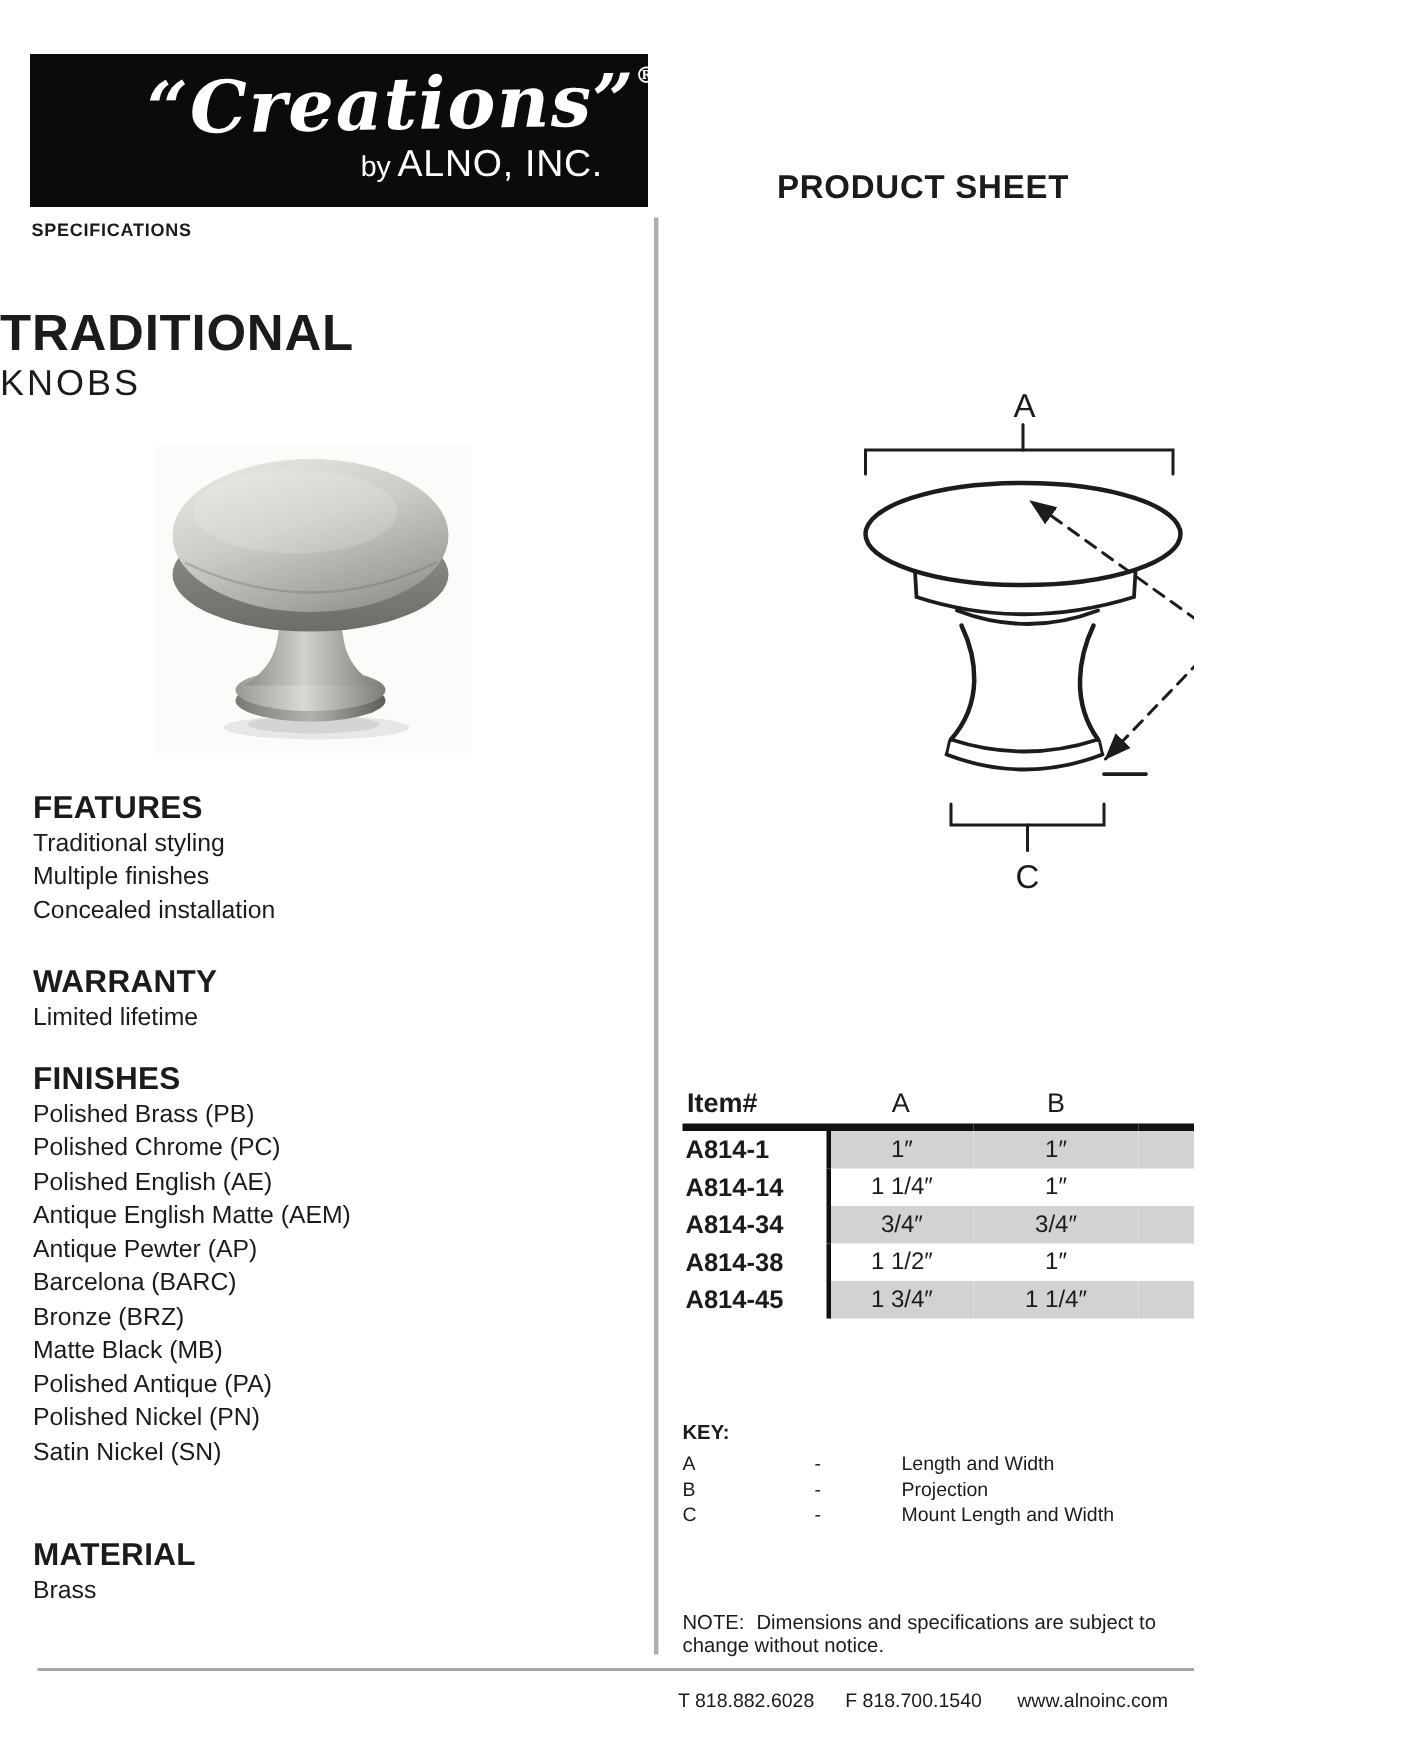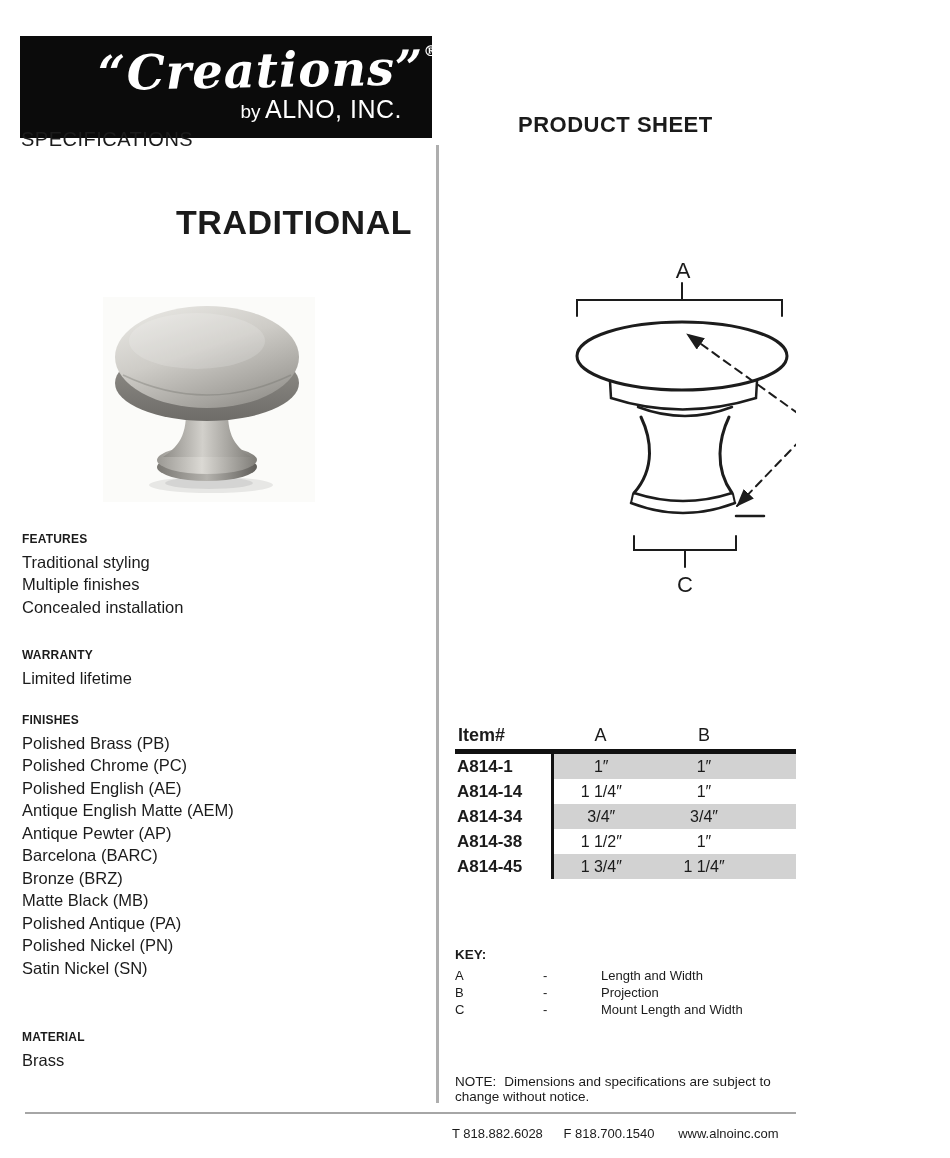--- a/index.html
+++ b/index.html
@@ -14,35 +14,35 @@
     position:absolute;left:78px;top:6px;color:#ffffff;
     font-family:"DejaVu Serif","Liberation Serif",serif;
     font-style:italic;font-weight:bold;font-size:48px;letter-spacing:1px;
     transform:rotate(-1deg);white-space:nowrap;
   }
   .logo-reg{font-size:15px;font-style:normal;vertical-align:28px;letter-spacing:0;}
   .logo-byline{position:absolute;right:30px;bottom:14px;color:#ffffff;white-space:nowrap;}
   .logo-by{font-size:19px;}
   .logo-company{font-size:25px;letter-spacing:0.5px;}
   
-  .spec-title{position:absolute;left:21px;top:128px;font-size:20px;font-weight:normal;letter-spacing:0.5px;}
+  .spec-title{position:absolute;left:21px;top:146px;font-size:12px;font-weight:bold;letter-spacing:0.5px;}
   .sheet-title{position:absolute;left:518px;top:112px;font-size:22px;font-weight:bold;letter-spacing:0.5px;}
   
   .v-divider{position:absolute;left:436px;top:145px;width:3px;height:958px;background:#aeaeae;}
   .footer-rule{position:absolute;left:25px;top:1112px;width:899px;height:2px;background:#a6a6a6;}
   
-  .product-head{position:absolute;left:0;top:203px;width:412px;text-align:right;}
+  .product-head{position:absolute;left:0;top:203px;width:412px;text-align:left;}
   .product-family{font-size:34px;font-weight:bold;letter-spacing:0.5px;line-height:38px;}
   .product-type{font-size:24px;letter-spacing:2px;line-height:30px;}
   
   .product-photo{position:absolute;left:103px;top:297px;width:212px;height:205px;}
   .tech-diagram{position:absolute;left:548px;top:250px;width:320px;height:360px;}
   
   .section{position:absolute;left:22px;width:402px;font-size:16.5px;line-height:22.5px;}
-  .section h3{margin:0;font-size:12px;line-height:22.5px;font-weight:bold;letter-spacing:0.2px;}
+  .section h3{margin:0;font-size:21px;line-height:22.5px;font-weight:bold;letter-spacing:0.2px;}
   .sec-features{top:528px;}
   .sec-warranty{top:618px;margin-top:26px;}
   .sec-finishes{top:709px;}
   .sec-material{top:1026px;}
   
   .spec-table{position:absolute;left:455px;top:720px;width:436px;border-collapse:collapse;table-layout:fixed;}
   .spec-table col.c-item{width:97px;}
   .spec-table col.c-a{width:97px;}
   .spec-table col.c-b{width:110px;}
   .spec-table col.c-c{width:132px;}
@@ -82,20 +82,21 @@
     </div>
   </div>
 
   <div class="spec-title">SPECIFICATIONS</div>
   <div class="sheet-title">PRODUCT SHEET</div>
 
   <div class="v-divider"></div>
 
   <div class="product-head">
     <div class="product-family">TRADITIONAL</div>
+    <div class="product-type">KNOBS</div>
   </div>
 
   <div class="product-photo">
     <svg width="212" height="205" viewBox="0 0 212 205">
       <defs>
         <linearGradient id="gCap" x1="0.15" y1="0" x2="0.75" y2="1">
           <stop offset="0" stop-color="#e8e7e3"></stop>
           <stop offset="0.45" stop-color="#ceccc7"></stop>
           <stop offset="0.85" stop-color="#a5a39e"></stop>
           <stop offset="1" stop-color="#92908b"></stop>

